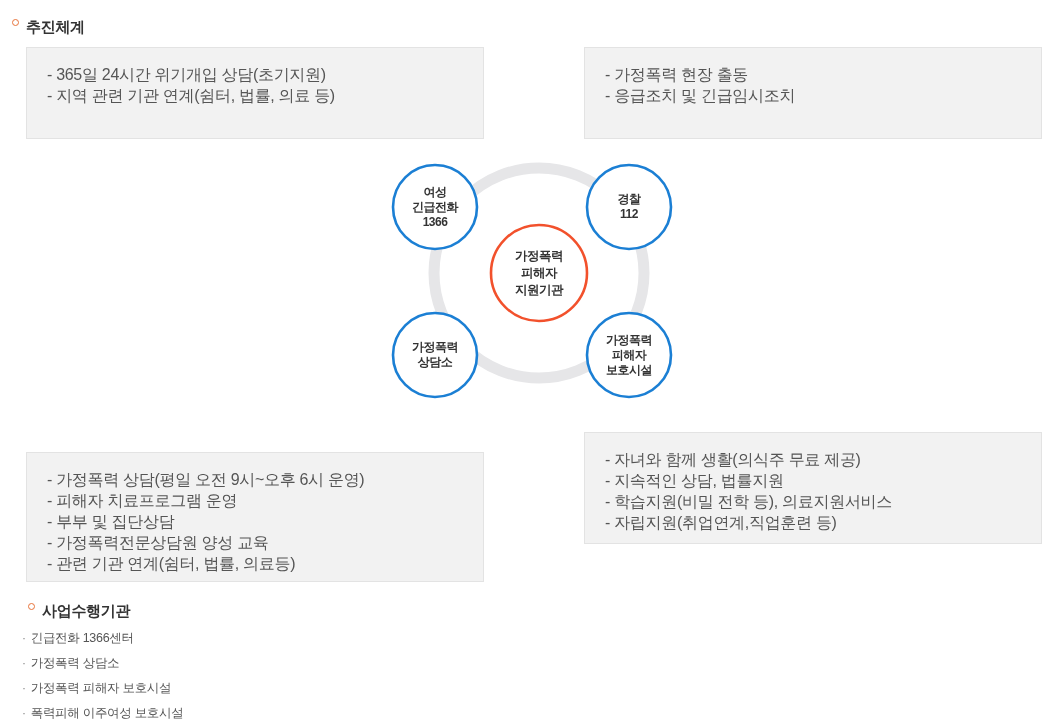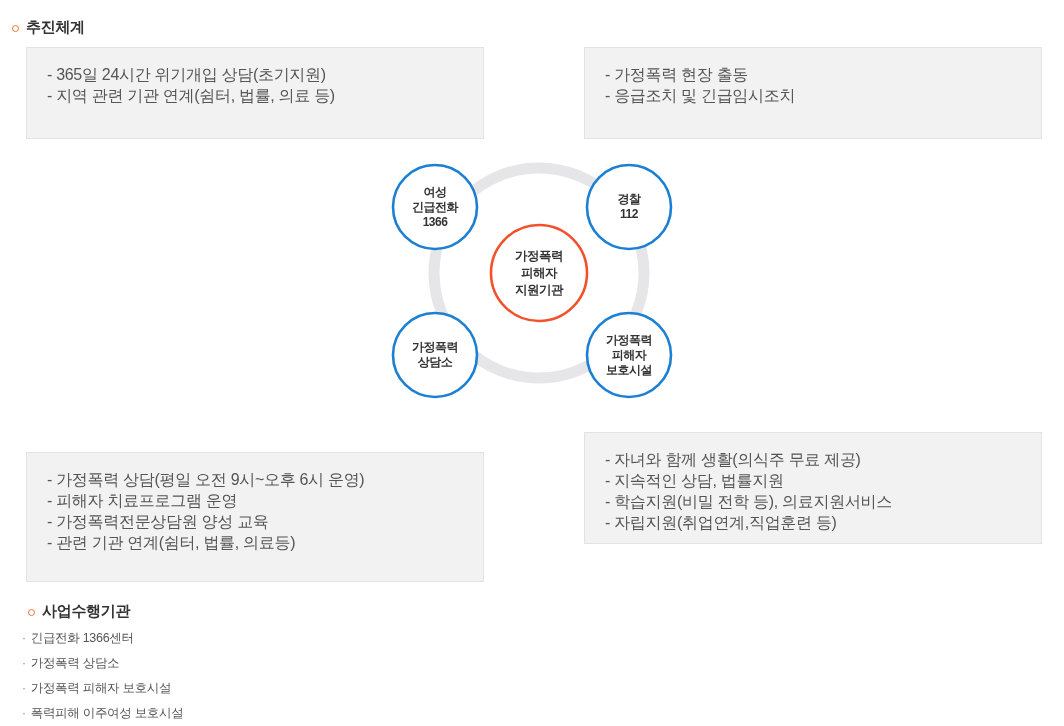--- a/index.html
+++ b/index.html
@@ -13,21 +13,20 @@
     position: relative;
     font-family: "Liberation Sans", "DejaVu Sans", sans-serif;
     color: #4a4a4a;
     overflow: hidden;
   }
 
   
   .section-heading {
     position: absolute;
     display: flex;
-    align-items: center;
     gap: 7px;
     font-size: 15px;
     font-weight: bold;
     color: #333333;
     letter-spacing: -0.3px;
   }
   .ring-bullet {
     width: 7px;
     height: 7px;
     border: 1.6px solid #e8733a;
@@ -161,20 +160,21 @@
   <div class="node-label center" style="left:169px; top:133px;">
     <div>가정폭력</div>
     <div>피해자</div>
     <div>지원기관</div>
   </div>
 </div>
 
 <div class="info-box" id="box-bottom-left">
   <div class="line">- 가정폭력 상담(평일 오전 9시~오후 6시 운영)</div>
   <div class="line">- 피해자 치료프로그램 운영</div>
+  <div class="line">- 부부 및 집단상담</div>
   <div class="line">- 가정폭력전문상담원 양성 교육</div>
   <div class="line">- 관련 기관 연계(쉼터, 법률, 의료등)</div>
 </div>
 
 <div class="info-box" id="box-bottom-right">
   <div class="line">- 자녀와 함께 생활(의식주 무료 제공)</div>
   <div class="line">- 지속적인 상담, 법률지원</div>
   <div class="line">- 학습지원(비밀 전학 등), 의료지원서비스</div>
   <div class="line">- 자립지원(취업연계,직업훈련 등)</div>
 </div>

